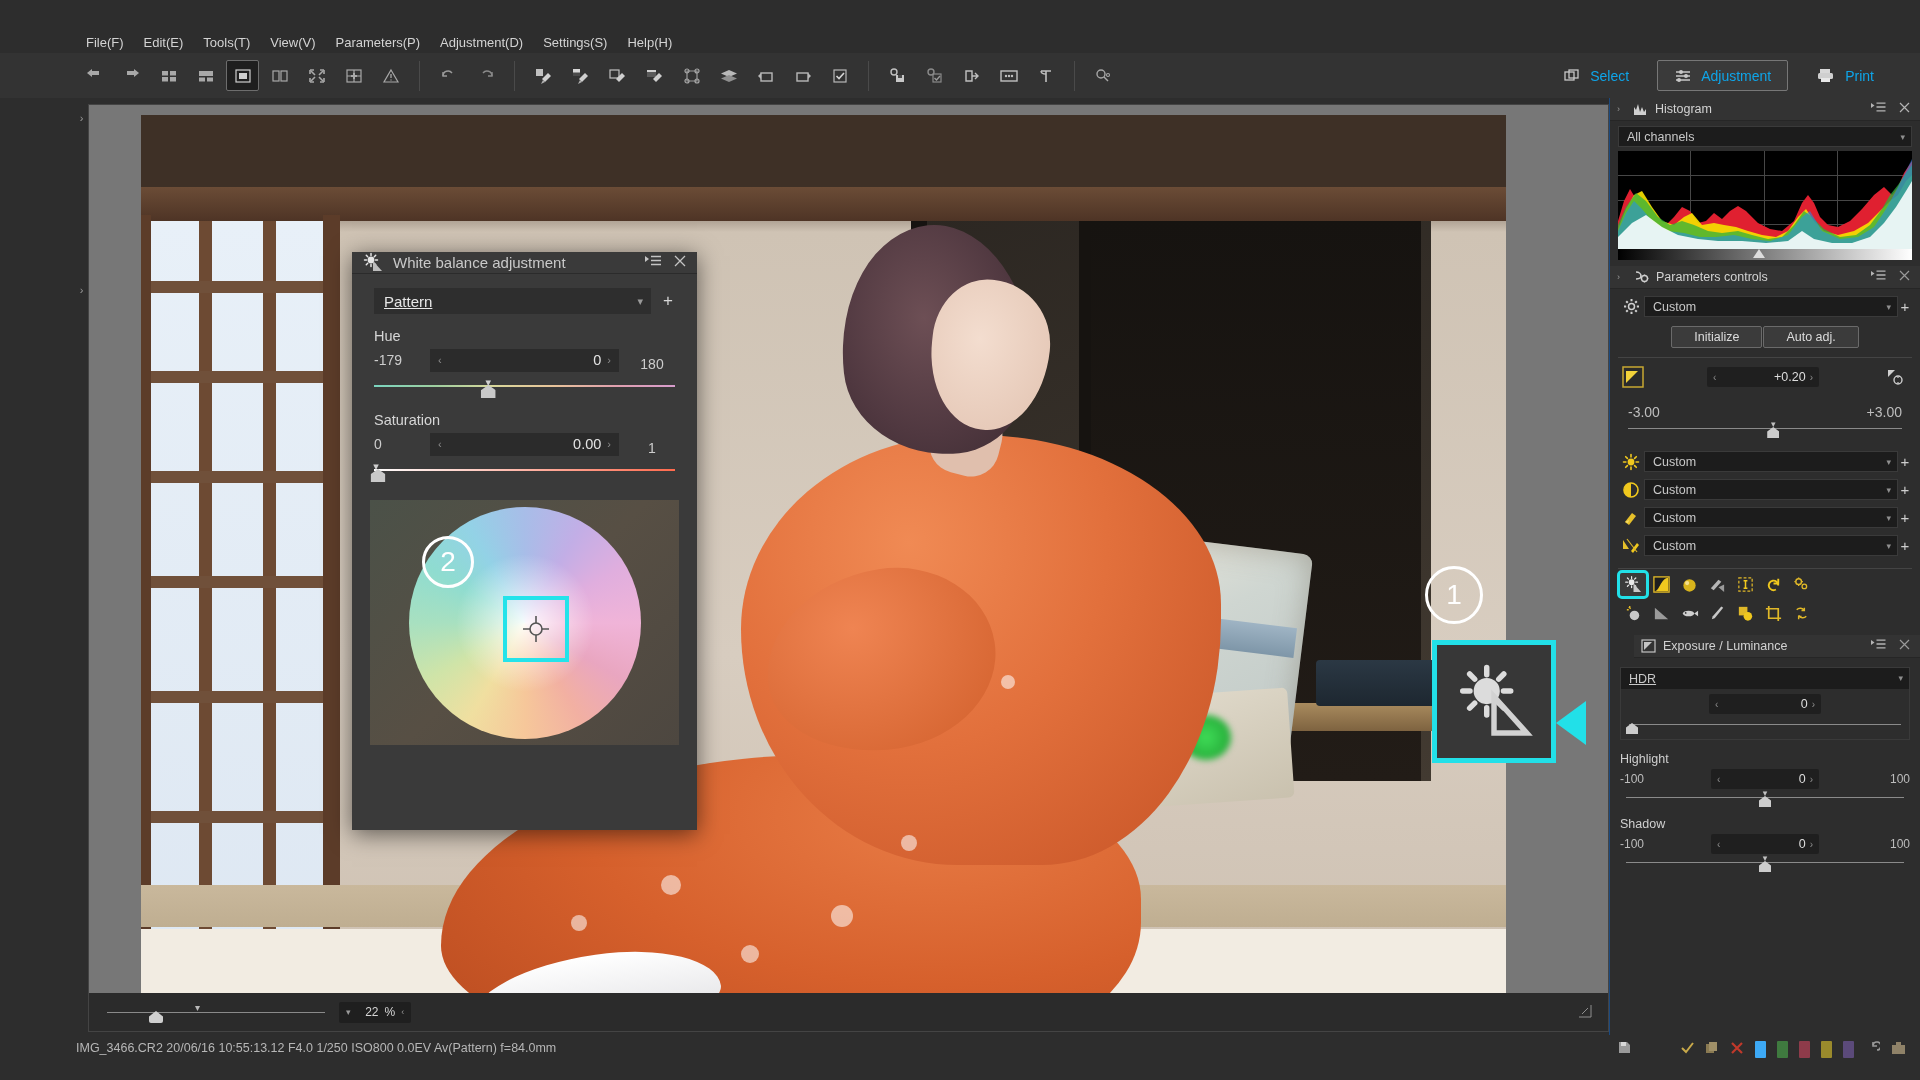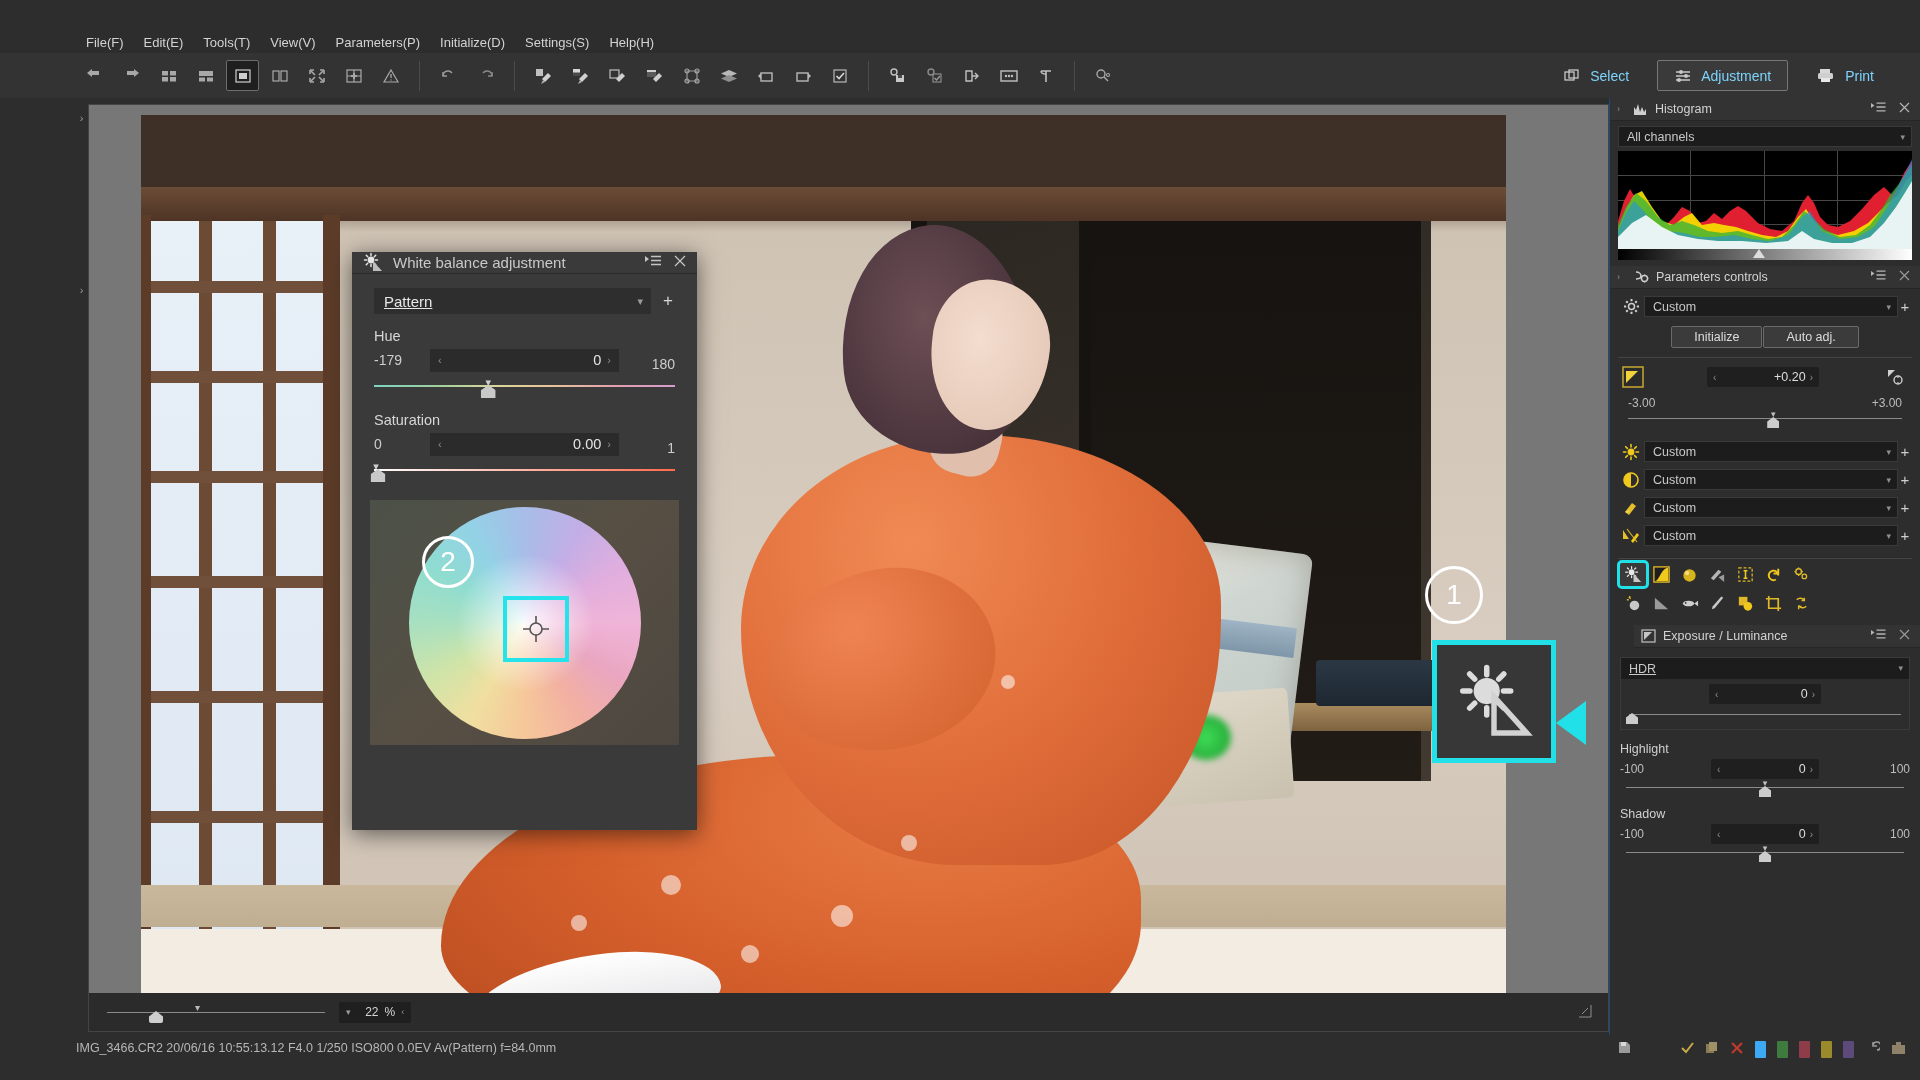--- a/index.html
+++ b/index.html
@@ -55,21 +55,21 @@
     width:33px; height:31px; display:flex; align-items:center; justify-content:center;
     margin:0 2px; border-radius:2px;
   }
   .tbtn.boxed { border:1px solid #6d6d6d; background:#1f1f1f; }
   .tbtn svg { display:block; }
   .toolbar-right {
     margin-left:auto; display:flex; align-items:center; height:45px; padding-right:24px;
   }
   .mode-btn {
     display:flex; align-items:center; gap:9px; height:31px;
-    padding:0 16px; margin:0 6px; color:#7dd3fc; font-size:14px; border-radius:2px;
+    padding:0 16px; margin:0 6px; color:#0ea5e9; font-size:14px; border-radius:2px;
   }
   .mode-btn.active { border:1px solid #777; background:#3a3a3a; }
 
   
   .main {
     position:absolute; left:0; top:98px; width:1920px; height:937px; background:#2d2d2d;
   }
   .rail-left {
     position:absolute; left:0; top:0; width:76px; height:937px; background:#2d2d2d;
   }
@@ -238,21 +238,21 @@
   .pbtn {
     height:22px; padding:0 22px; background:#3b3b3b; border:1px solid #6a6a6a;
     color:#dcdcdc; font-size:12.5px; display:flex; align-items:center; border-radius:2px;
   }
   .divider { height:1px; background:#444; margin:9px 0 0 0; }
   .spin {
     display:flex; align-items:center; background:#1f1f1f; height:20px; border-radius:2px; padding:0 6px;
   }
   .spin .ar { color:#8e8e8e; font-size:10px; }
   .spin .val { flex:1; text-align:right; padding-right:4px; color:#dcdcdc; font-size:12.5px; }
-  .ends { display:flex; justify-content:space-between; font-size:12px; color:#bdbdbd; margin-top:8px; }
+  .ends { display:flex; justify-content:space-between; font-size:14px; color:#bdbdbd; margin-top:16px; }
   .slider { position:relative; height:15px; margin-top:1px; }
   .slider .ln { position:absolute; left:0; right:0; top:6px; height:1px; background:#8a8a8a; }
   .slider .cv { position:absolute; top:-3px; color:#c0c0c0; font-size:9px; transform:translateX(-50%); }
   .slider .kb {
     position:absolute; top:5px; width:12px; height:11px; background:#cccccc;
     clip-path:polygon(50% 0,100% 42%,100% 100%,0 100%,0 42%); transform:translateX(-50%);
   }
   .icon-cell { width:26px; display:flex; align-items:center; justify-content:center; }
   .tool-grid { display:flex; flex-wrap:wrap; padding:4px 6px 6px 10px; gap:2px; }
   .tool-cell {
@@ -286,21 +286,21 @@
   .wb-body { padding:14px 22px 0 22px; }
   .wb-preset {
     position:relative; height:26px; background:#2e2e2e; display:flex; align-items:center;
     padding:0 22px 0 10px;
   }
   .wb-preset .lbl { color:#e7e7e7; font-size:15px; text-decoration:underline; }
   .wb-preset .cc { position:absolute; right:8px; top:7px; color:#9a9a9a; font-size:11px; }
   .wb-lab { font-size:14.5px; color:#d6d6d6; margin-top:14px; }
   .wb-row { display:flex; align-items:center; margin-top:4px; }
   .wb-end { font-size:14px; color:#cdcdcd; width:46px; }
-  .wb-end.r { text-align:right;margin-top:8px; }
+  .wb-end.r { text-align:center;margin-top:8px; }
   .wb-spin {
     flex:1; display:flex; align-items:center; background:#2b2b2b; height:23px;
     margin:0 10px; padding:0 8px;
   }
   .wb-spin .ar { color:#8d8d8d; font-size:11px; }
   .wb-spin .val { flex:1; text-align:right; padding-right:6px; color:#e3e3e3; font-size:14.5px; }
   .wb-slider { position:relative; height:22px; margin-top:4px; }
   .wb-hue-bar {
     position:absolute; left:0; right:0; top:9px; height:2px;
     background:linear-gradient(90deg,#7ad5c0,#9ecfa0,#d9d79a,#e8c39a,#e0a0ae,#d79ccd);
@@ -356,21 +356,21 @@
 
 <div class="app">
 
 
   <div class="menubar">
     <div class="menu-item">File(F)</div>
     <div class="menu-item">Edit(E)</div>
     <div class="menu-item">Tools(T)</div>
     <div class="menu-item">View(V)</div>
     <div class="menu-item">Parameters(P)</div>
-    <div class="menu-item">Initialize(D)</div>
+    <div class="menu-item">Adjustment(D)</div>
     <div class="menu-item">Settings(S)</div>
     <div class="menu-item">Help(H)</div>
   </div>
 
   <div class="toolbar">
     <div class="tgroup">
       <div class="tbtn">
         <svg width="20" height="16" viewBox="0 0 20 16">
             <path d="M14 3H7V1L2 5l5 4V7h7z" fill="#a8a8a8"></path>
           </svg>

